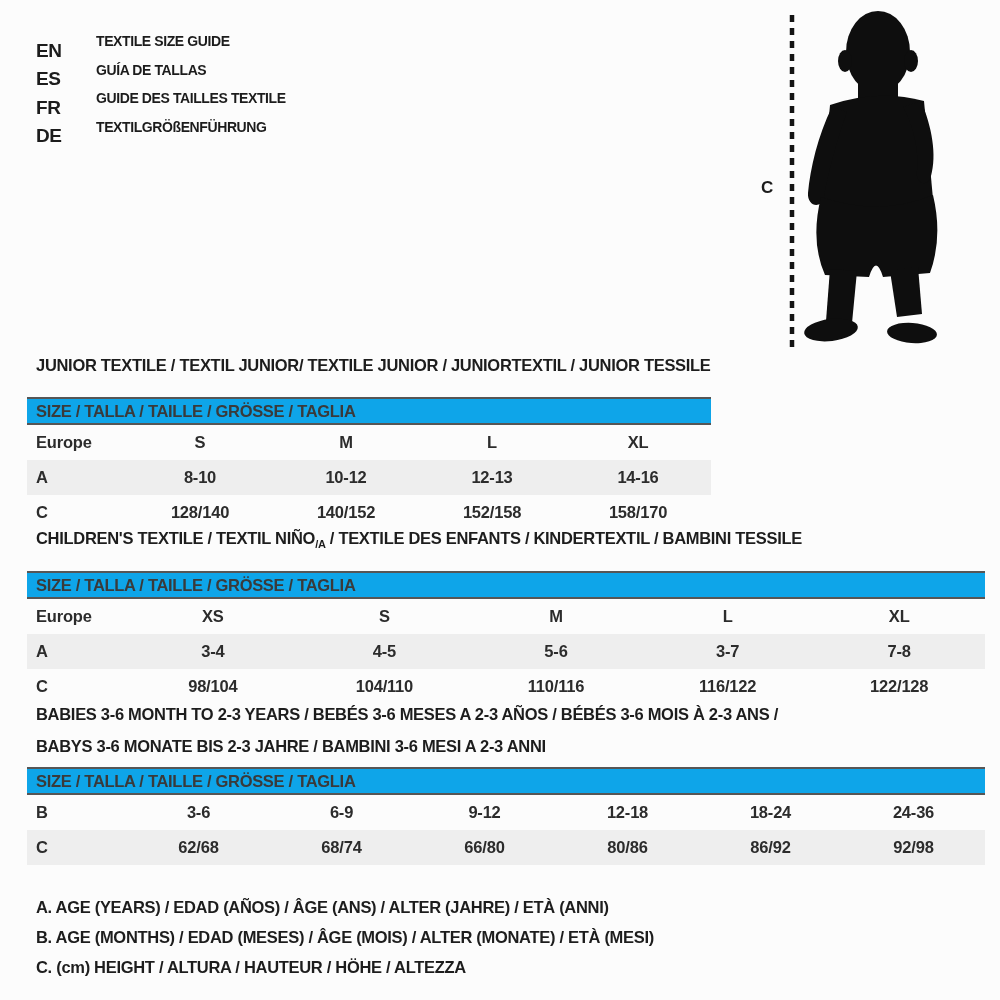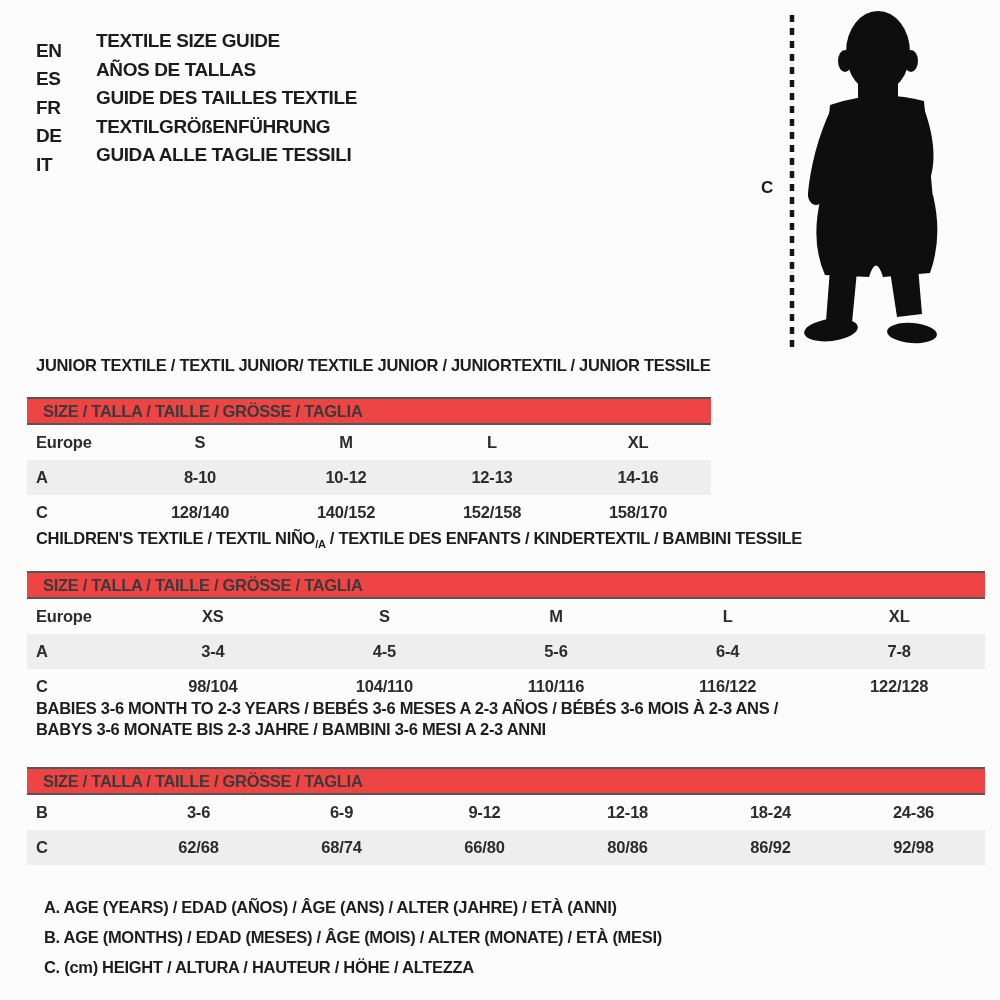--- a/index.html
+++ b/index.html
@@ -8,82 +8,78 @@
     position:relative;
     background:#fcfcfc;
     font-family:"Liberation Sans","DejaVu Sans",sans-serif;
     color:#222;
     overflow:hidden;
   }
   
   .lang-header { position:absolute; left:36px; top:27px; }
   .lang-row { display:flex; height:28.5px; align-items:center; }
   .lang-code { width:60px; font-weight:bold; font-size:19px; letter-spacing:-0.4px; color:#1c1c1c;margin-top:19px; }
-  .lang-title { font-weight:bold; font-size:19px; letter-spacing:-0.4px; color:#1c1c1c; }
+  .lang-title { font-weight:bold; font-size:14px; letter-spacing:-0.4px; color:#1c1c1c; }
 
   
   .figure-block { position:absolute; left:752px; top:3px; width:235px; height:352px; }
   .figure-block svg { position:absolute; left:0; top:0; }
   .c-label { position:absolute; left:9px; top:175px; font-size:17px; font-weight:bold; color:#1c1c1c; }
 
   
   .sec-title { position:absolute; left:36px; font-size:16.5px; font-weight:bold; letter-spacing:-0.3px; color:#1d1d1d; }
   .sec-title-1 { top:356px; }
   .sec-title-2 { top:529px; }
-  .sec-title-3 { top:698px; width:755px; line-height:21px; }
+  .sec-title-3 { top:698px; width:755px; line-height:32px; }
   .sub { font-size:11px; vertical-align:sub; }
 
   
   .tbl { position:absolute; left:27px; }
   .tbl-1 { top:397px; width:684px; }
   .tbl-2 { top:571px; width:958px; }
   .tbl-3 { top:767px; width:958px; }
   .size-bar {
-    height:28px; background:#ef4444;
+    height:28px; background:#0ea5e9;
     border-top:2px solid #565656; border-bottom:2px solid #565656;
     font-size:16.5px; font-weight:bold; color:#3a3a3a;
-    padding-left:16px; display:flex; align-items:center; letter-spacing:-0.3px;
+    padding-left:9px; display:flex; align-items:center; letter-spacing:-0.3px;
   }
   .grid-row { display:grid; height:35px; align-items:center; font-size:16.5px; font-weight:bold; color:#2c2c2c; letter-spacing:-0.2px; }
   .tbl-1 .grid-row { grid-template-columns:100px repeat(4,1fr); }
   .tbl-2 .grid-row { grid-template-columns:100px repeat(5,1fr); }
   .tbl-3 .grid-row { grid-template-columns:100px repeat(6,1fr); }
   .grid-row .lbl { padding-left:9px; }
   .grid-row .val { text-align:center; }
   .shaded { background:#eeeeee; }
 
   
-  .footnotes { position:absolute; left:44px; top:892px; }
+  .footnotes { position:absolute; left:36px; top:892px; }
   .footnotes p { font-size:16.5px; font-weight:bold; line-height:30px; letter-spacing:-0.3px; color:#1d1d1d; }
 </style>
 </head>
 <body>
 
 <main>
 
   <section class="lang-header">
     <div class="lang-row">
       <span class="lang-code">EN</span>
       <span class="lang-title">TEXTILE SIZE GUIDE</span>
     </div>
     <div class="lang-row">
       <span class="lang-code">ES</span>
-      <span class="lang-title">AÑOS DE TALLAS</span>
+      <span class="lang-title">GUÍA DE TALLAS</span>
     </div>
     <div class="lang-row">
       <span class="lang-code">FR</span>
       <span class="lang-title">GUIDE DES TAILLES TEXTILE</span>
     </div>
     <div class="lang-row">
       <span class="lang-code">DE</span>
       <span class="lang-title">TEXTILGRÖßENFÜHRUNG</span>
-    </div>
-    <div class="lang-row">
-      <span class="lang-code">IT</span>
-      <span class="lang-title">GUIDA ALLE TAGLIE TESSILI</span>
     </div>
   </section>
 
   <div class="figure-block">
     <span class="c-label">C</span>
     <svg width="235" height="352" viewBox="0 0 235 352">
       <line x1="40" y1="12" x2="40" y2="344" stroke="#141414" stroke-width="4.5" stroke-dasharray="7 6"></line>
       <g fill="#0e0e0e">
         <ellipse cx="126" cy="49" rx="32" ry="41"></ellipse>
         <ellipse cx="93" cy="58" rx="7" ry="11"></ellipse>
@@ -136,21 +132,21 @@
       <span class="val">S</span>
       <span class="val">M</span>
       <span class="val">L</span>
       <span class="val">XL</span>
     </div>
     <div class="grid-row shaded">
       <span class="lbl">A</span>
       <span class="val">3-4</span>
       <span class="val">4-5</span>
       <span class="val">5-6</span>
-      <span class="val">6-4</span>
+      <span class="val">3-7</span>
       <span class="val">7-8</span>
     </div>
     <div class="grid-row">
       <span class="lbl">C</span>
       <span class="val">98/104</span>
       <span class="val">104/110</span>
       <span class="val">110/116</span>
       <span class="val">116/122</span>
       <span class="val">122/128</span>
     </div>

